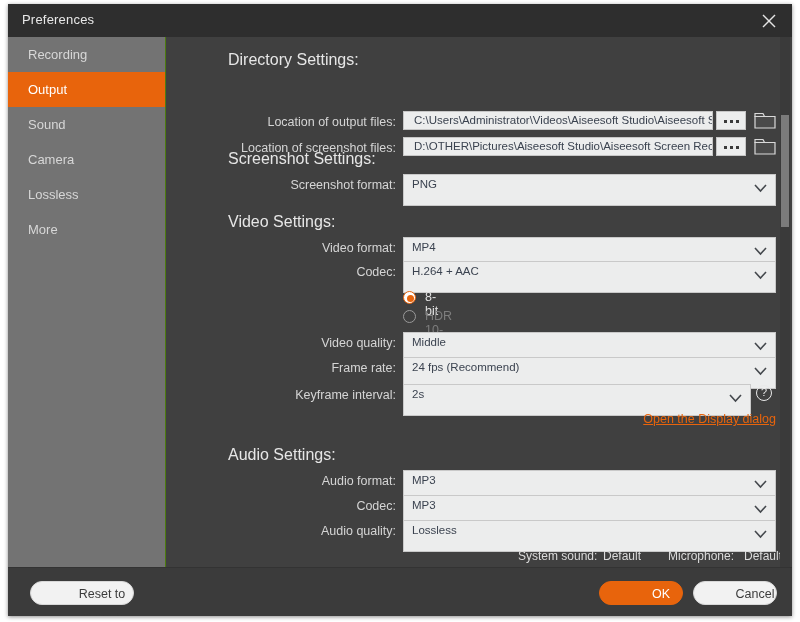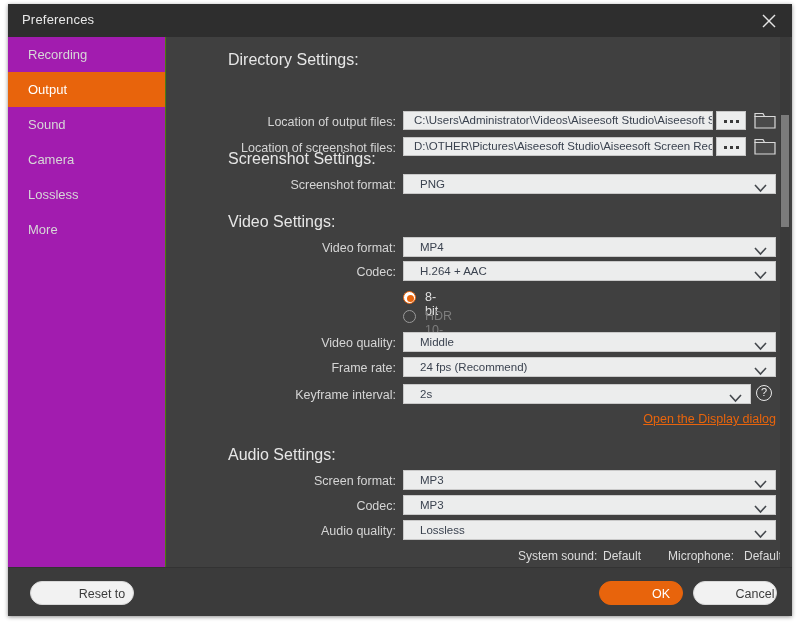--- a/index.html
+++ b/index.html
@@ -57,21 +57,21 @@
   }
   .close-btn svg { position:absolute; left:9px; top:7px; }
 
   
   .sidebar {
     position: absolute;
     left: 0;
     top: 33px;
     width: 157px;
     height: 530px;
-    background: #a21caf;
+    background: #737373;
     border-right: 1px solid #4d7c0f;
   }
   .side-item {
     position: relative;
     height: 35px;
     line-height: 35px;
     padding-left: 20px;
     font-size: 13px;
     color: #d7d7d7;
     cursor: pointer;
@@ -118,28 +118,28 @@
     color: #3b4350;
     line-height: 17px;
     padding-left: 10px;
     white-space: nowrap;
     overflow: hidden;
     cursor: text;
   }
 
   .dropdown {
     position: absolute;
-    height: 20px;
+    height: 32px;
     background: #eceded;
     border: 1px solid #c9c9c9;
     box-sizing: border-box;
     font-size: 11.5px;
     color: #3b4350;
     line-height: 18px;
-    padding-left: 16px;
+    padding-left: 8px;
     white-space: nowrap;
     overflow: hidden;
     cursor: pointer;
   }
   .dropdown .chev {
     position: absolute;
     right: 8px;
     top: 5px;
   }
 
@@ -418,21 +418,21 @@
               <polyline points="1,1 6.5,7 12,1" fill="none" stroke="#44484d" stroke-width="1.6"></polyline>
             </svg>
         </span>
       </div>
       <div class="help-icon" style="left:590px; top:348px;">?</div>
 
       <div class="link" style="left:360px; top:375px; width:250px; text-align:right;">Open the Display dialog</div>
 
       <div class="section-title" style="top:409px;">Audio Settings:</div>
 
-      <div class="row-label" style="left:40px; top:437px;">Screen format:</div>
+      <div class="row-label" style="left:40px; top:437px;">Audio format:</div>
       <div class="dropdown" style="left:237px; top:433px; width:373px;">
         <span>MP3</span>
         <span class="chev">
           <svg width="13" height="9" viewBox="0 0 13 9">
               <polyline points="1,1 6.5,7 12,1" fill="none" stroke="#44484d" stroke-width="1.6"></polyline>
             </svg>
         </span>
       </div>
 
       <div class="row-label" style="left:40px; top:462px;">Codec:</div>

